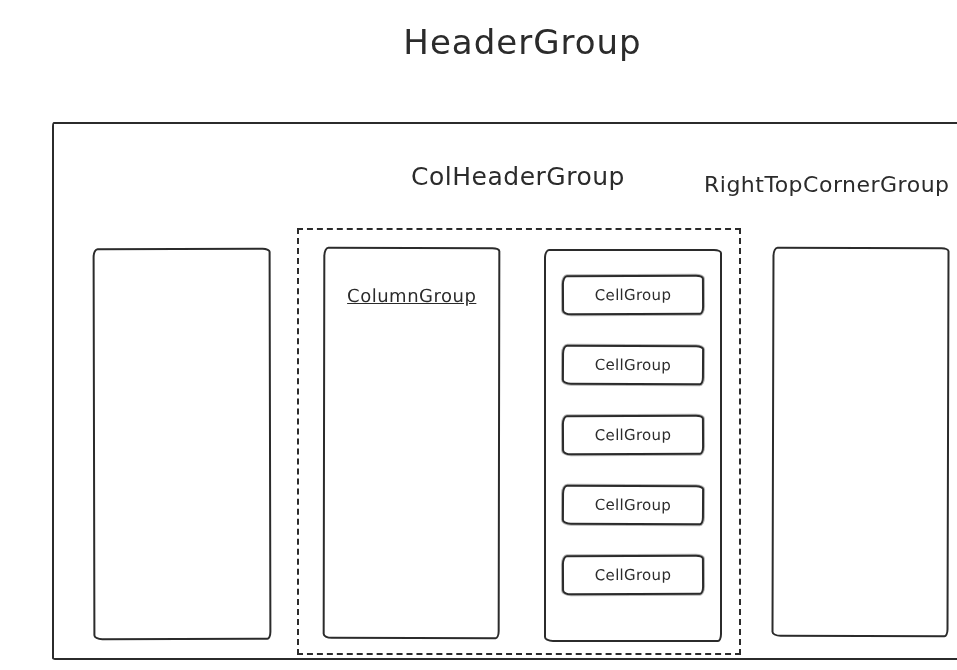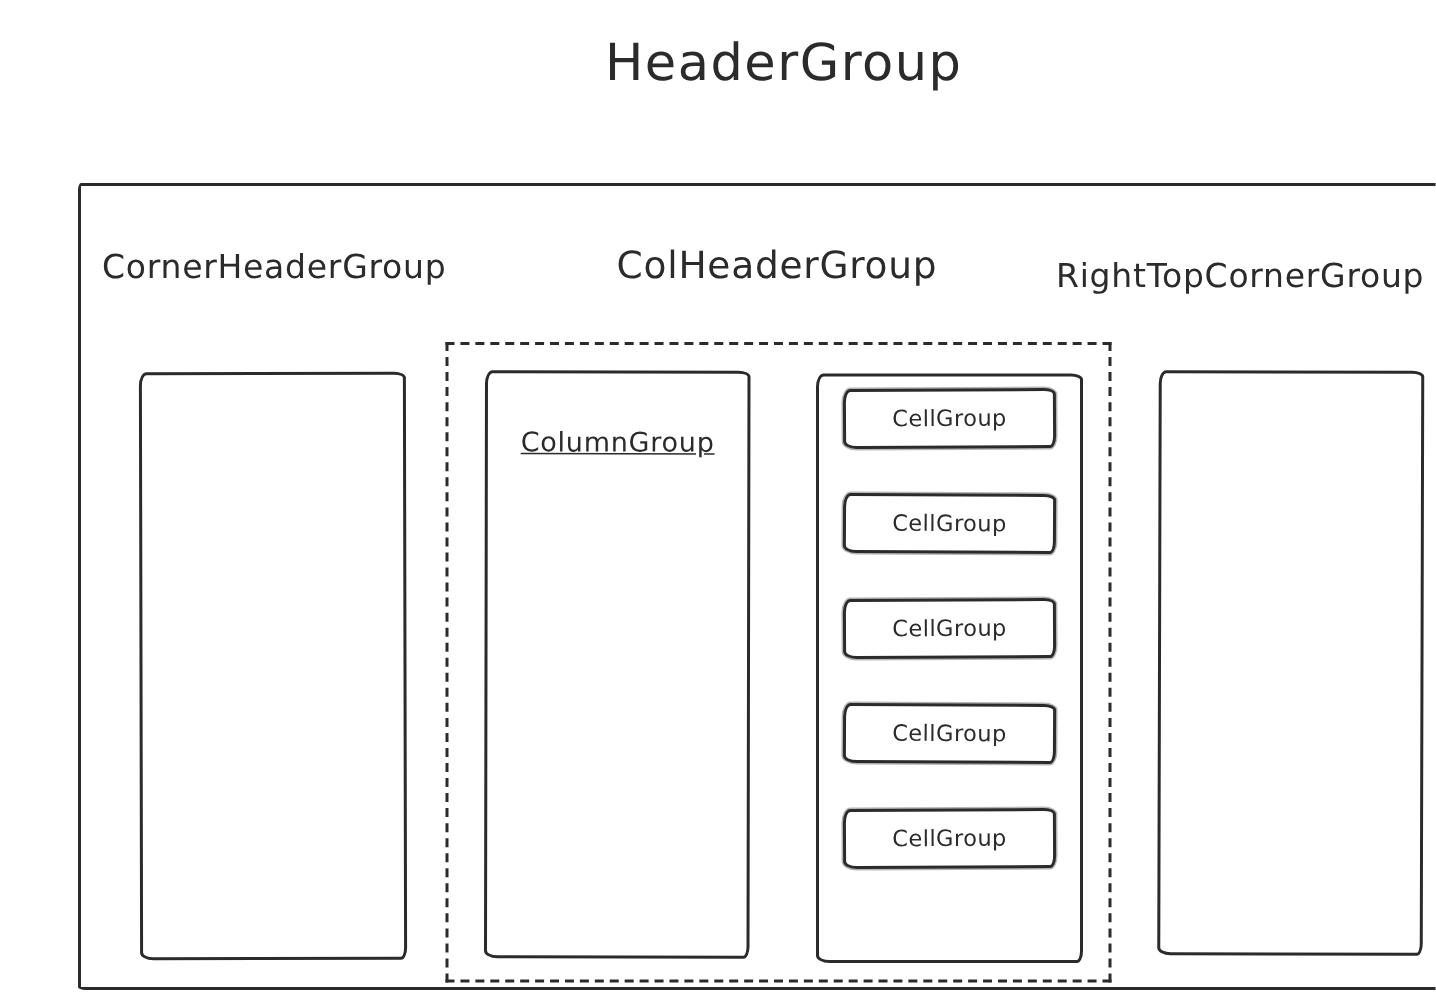--- a/index.html
+++ b/index.html
@@ -64,21 +64,21 @@
     display:block;
     margin-top:36px;
     text-align:center;
     font-size:18px;
     letter-spacing:0.5px;
     text-decoration:underline;
   }
   .cells-box{
     left:245px;top:19px;width:178px;height:393px;
     display:flex;flex-direction:column;
-    padding-top:8px;
+    padding-top:24px;
     gap:30px;
     align-items:center;
   }
   .cell{
     position:static;
     width:142px;height:40px;
     display:flex;align-items:center;justify-content:center;
     font-size:15px;
     letter-spacing:0.3px;
     box-shadow:0 0 0 1px rgba(43,43,43,0.35);
@@ -93,21 +93,20 @@
 </style>
 </head>
 <body>
 
 <div class="canvas">
 
   <div class="title">HeaderGroup</div>
 
   <div class="sketch outer-box">
 
-    <div class="lbl lbl-corner">CornerHeaderGroup</div>
 
     <div class="lbl lbl-righttop">RightTopCornerGroup</div>
 
     <div class="lbl lbl-colheader">ColHeaderGroup</div>
 
     <div class="sketch left-box"></div>
 
     <div class="sketch dashed-box">
 
       <div class="sketch column-box">

